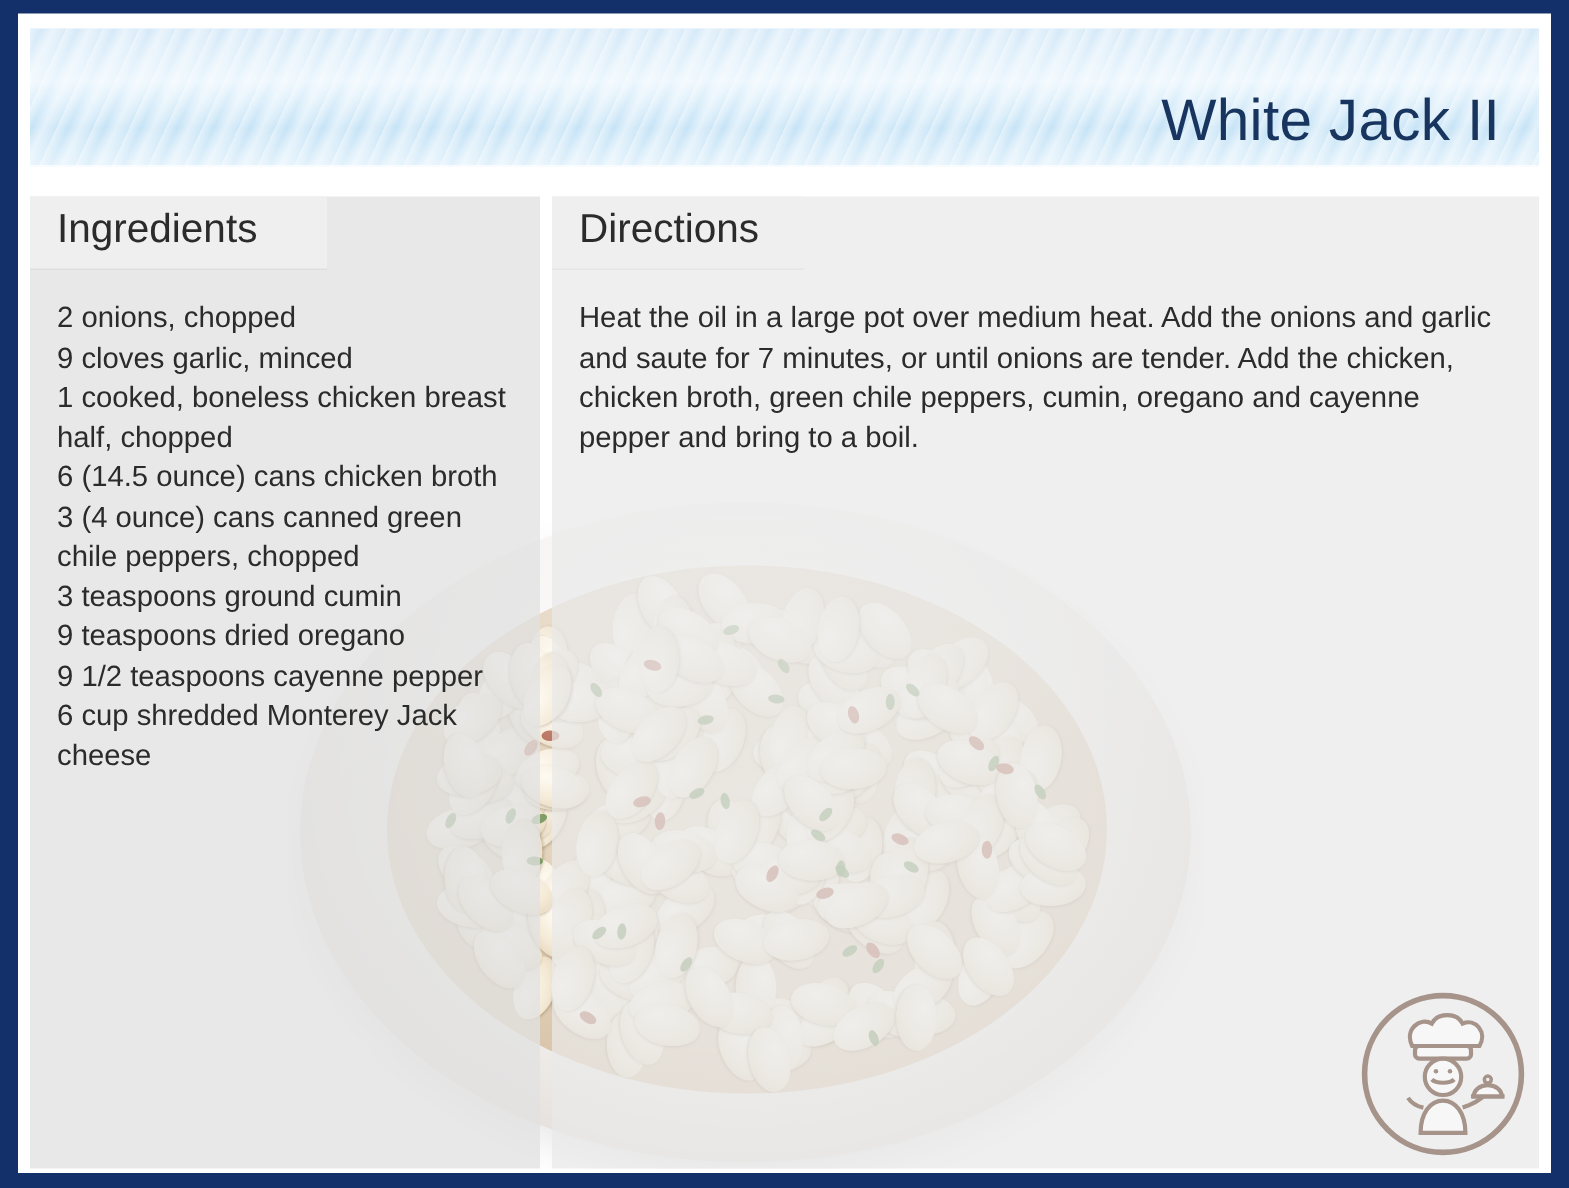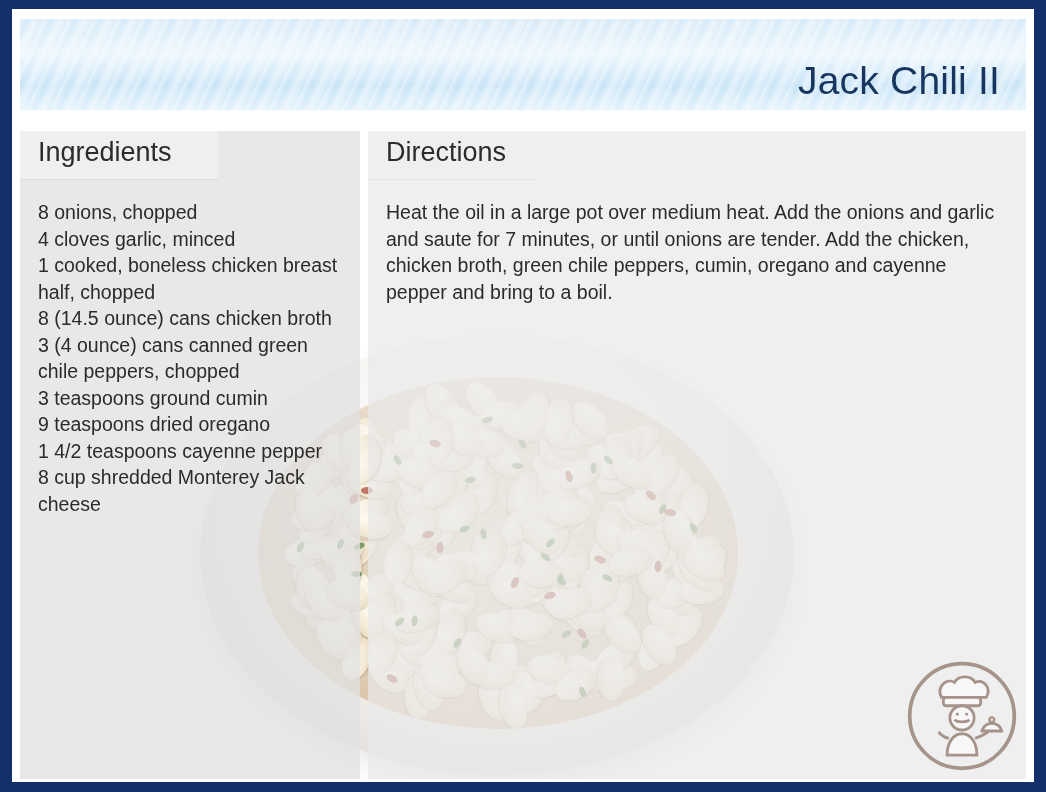--- a/index.html
+++ b/index.html
@@ -171,21 +171,21 @@
     opacity: 0.55;
   }
 </style>
 </head>
 <body>
 
 <div class="page">
   <div class="card">
 
     <div class="banner">
-      <div class="banner-title">Jack Chili II</div>
+      <div class="banner-title">White Jack II</div>
     </div>
 
     <div class="photo">
       <div class="bowl">
         <div class="bowl-inner" id="beans">
             <div class="bean" style="left: 421.428px; top: 163.052px; transform: rotate(-37.9373deg);"></div>
             <div class="bean" style="left: 262.419px; top: 292.157px; transform: rotate(5.88857deg);"></div>
             <div class="bean" style="left: 130.127px; top: 281.831px; transform: rotate(45.9135deg);"></div>
             <div class="bean" style="left: 48.9198px; top: 128.669px; transform: rotate(24.4646deg);"></div>
             <div class="bean" style="left: 260.473px; top: 92.9099px; transform: rotate(-22.6383deg);"></div>
@@ -487,29 +487,29 @@
           </div>
       </div>
       <div class="photo-veil"></div>
     </div>
 
     <div class="col col-ing">
       <div class="tab tab-ing">
         <div class="tab-label">Ingredients</div>
       </div>
       <div class="body-text" id="ing-list">
-          <div class="ing-line">8 onions, chopped</div>
-          <div class="ing-line">4 cloves garlic, minced</div>
+          <div class="ing-line">2 onions, chopped</div>
+          <div class="ing-line">9 cloves garlic, minced</div>
           <div class="ing-line">1 cooked, boneless chicken breast half, chopped</div>
-          <div class="ing-line">8 (14.5 ounce) cans chicken broth</div>
+          <div class="ing-line">6 (14.5 ounce) cans chicken broth</div>
           <div class="ing-line">3 (4 ounce) cans canned green chile peppers, chopped</div>
           <div class="ing-line">3 teaspoons ground cumin</div>
           <div class="ing-line">9 teaspoons dried oregano</div>
-          <div class="ing-line">1 4/2 teaspoons cayenne pepper</div>
-          <div class="ing-line">8 cup shredded Monterey Jack cheese</div>
+          <div class="ing-line">9 1/2 teaspoons cayenne pepper</div>
+          <div class="ing-line">6 cup shredded Monterey Jack cheese</div>
         </div>
     </div>
 
     <div class="col col-dir">
       <div class="tab tab-dir">
         <div class="tab-label">Directions</div>
       </div>
       <div class="body-text" id="dir-text">
           <p class="dir-para">Heat the oil in a large pot over medium heat. Add the onions and garlic and saute for 7 minutes, or until onions are tender. Add the chicken, chicken broth, green chile peppers, cumin, oregano and cayenne pepper and bring to a boil.</p>
         </div>

